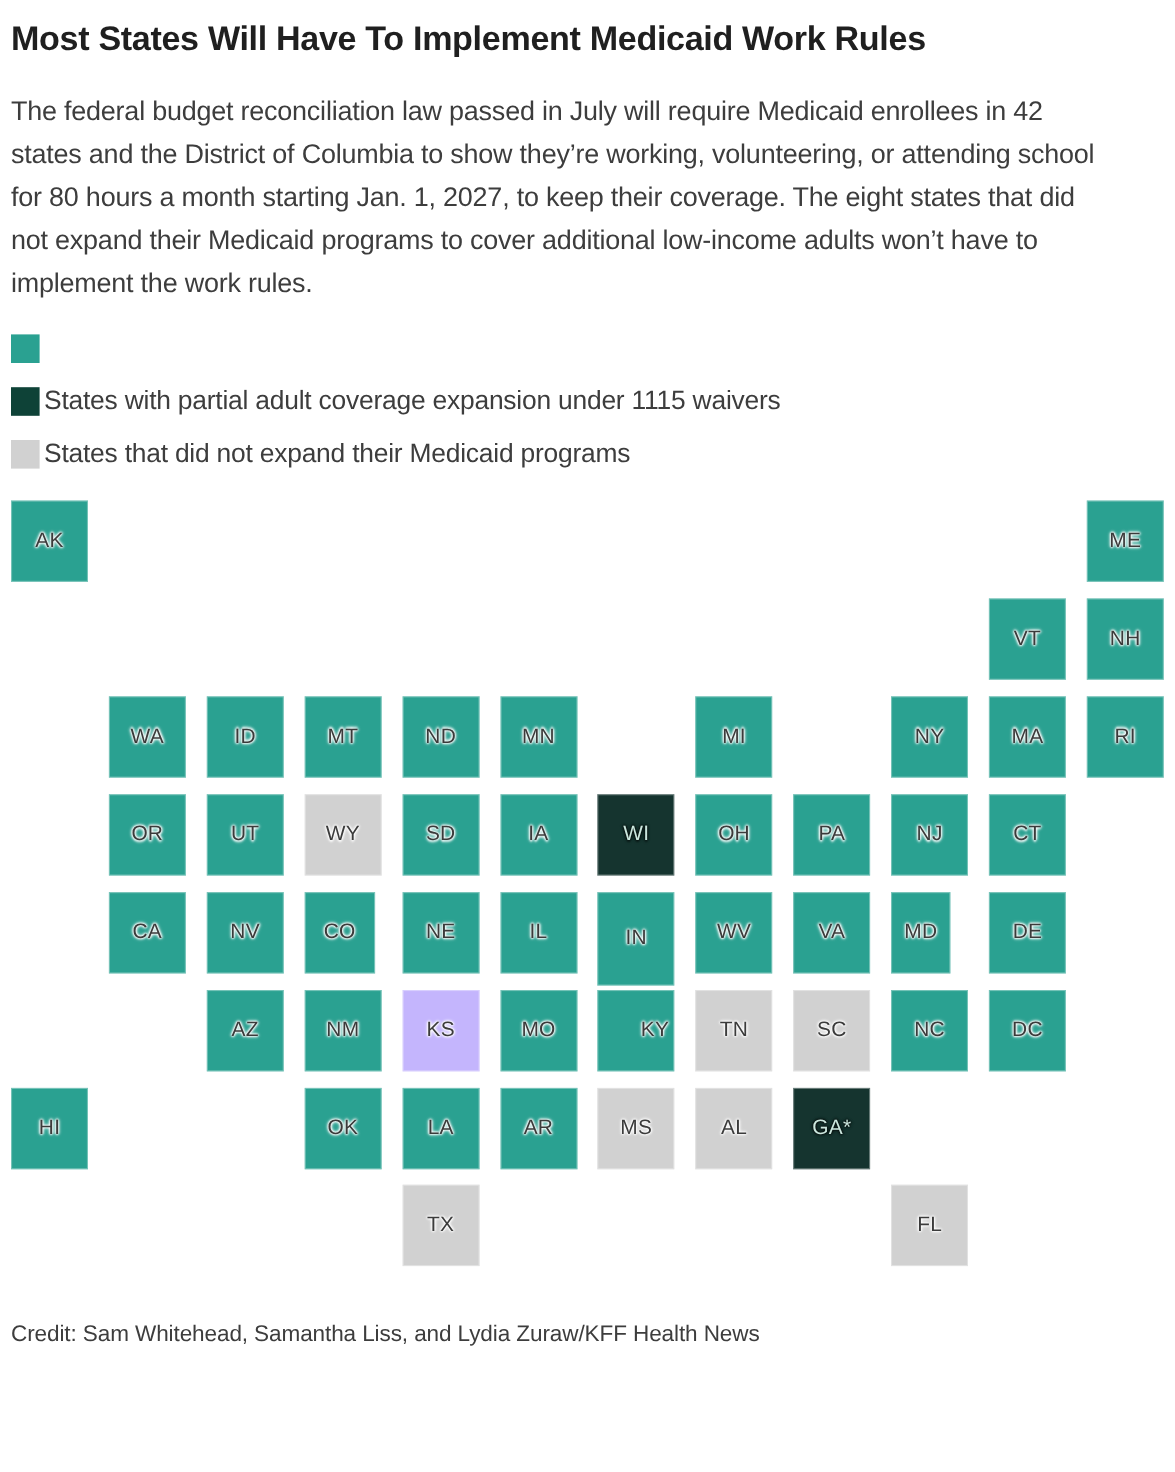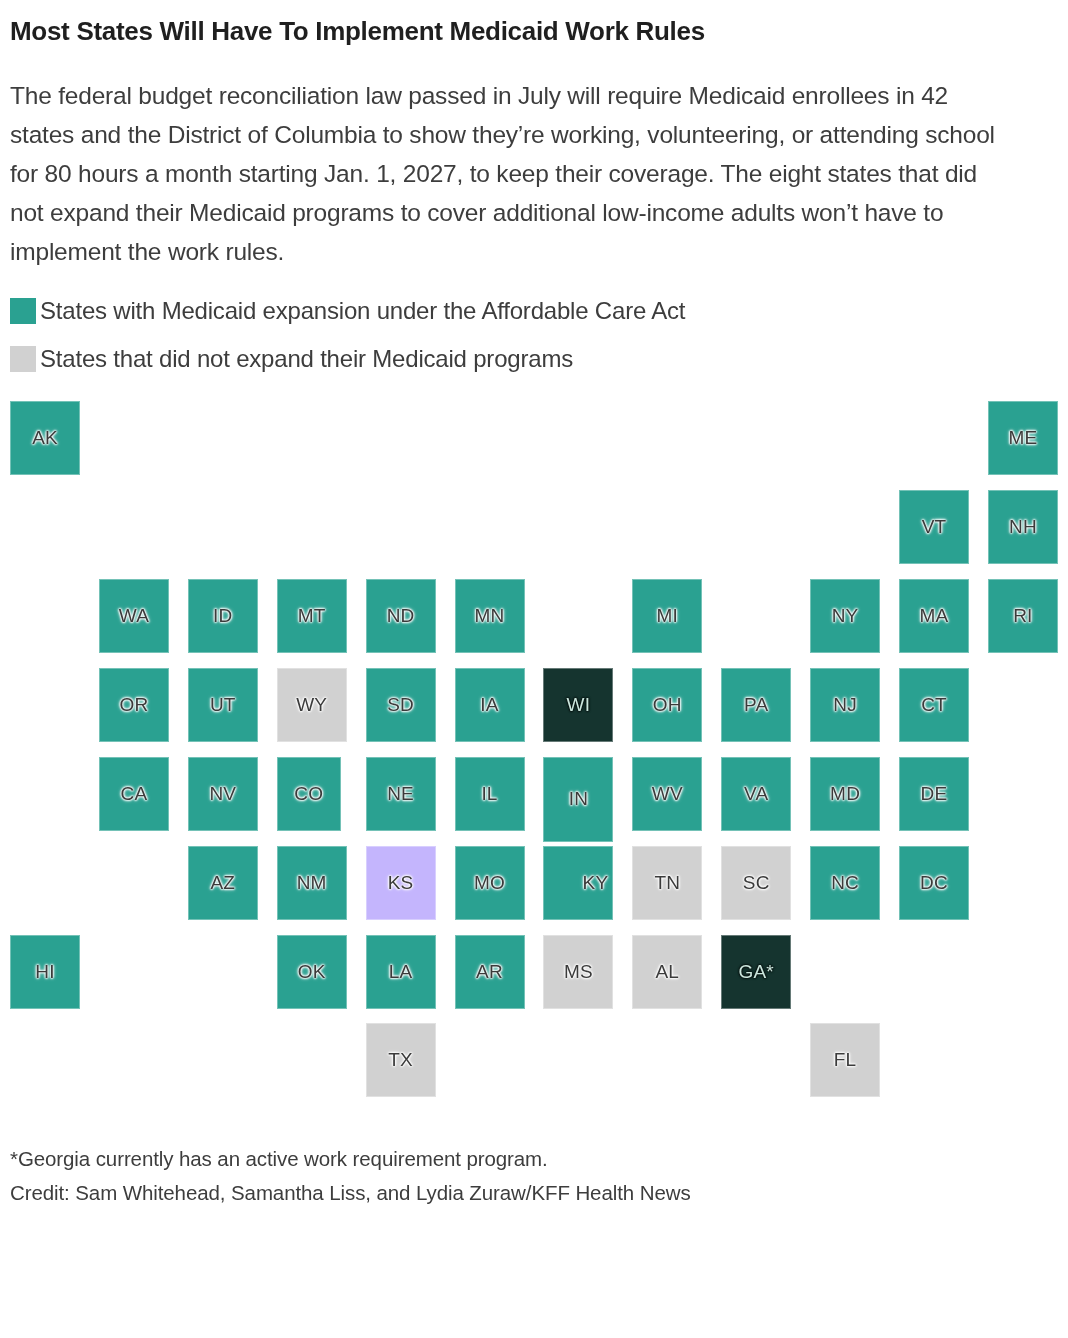--- a/index.html
+++ b/index.html
@@ -6,21 +6,21 @@
   html, body { margin: 0; padding: 0; background: #ffffff; }
   body {
     width: 1068px;
     font-family: "Liberation Sans", sans-serif;
     color: #3d3d3d;
   }
   .page { padding: 16px 10px 0 10px; width: 1068px; }
 
   .chart-title {
     margin: 0;
-    font-size: 26px;
+    font-size: 31px;
     line-height: 1.2;
     font-weight: bold;
     color: #1f1f1f;
     letter-spacing: -0.3px;
   }
 
   .chart-desc {
     margin: 29px 0 0 0;
     font-size: 24.5px;
     line-height: 39px;
@@ -97,21 +97,24 @@
 
 <div class="page">
 
   <h1 class="chart-title">Most States Will Have To Implement Medicaid Work Rules</h1>
 
   <p class="chart-desc">The federal budget reconciliation law passed in July will require Medicaid enrollees in 42 states and the District of Columbia to show they’re working, volunteering, or attending school for 80 hours a month starting Jan. 1, 2027, to keep their coverage. The eight states that did not expand their Medicaid programs to cover additional low-income adults won’t have to implement the work rules.</p>
 
   <div class="legend">
     <div class="legend-item">
       <span class="legend-swatch" style="background: rgb(42, 161, 145);"></span>
-      <span class="legend-label">States with Medicaid expansion under the Affordable Care Act</span>
+    </div>
+    <div class="legend-item">
+      <span class="legend-swatch" style="background: rgb(14, 66, 55);"></span>
+      <span class="legend-label">States with partial adult coverage expansion under 1115 waivers</span>
     </div>
     <div class="legend-item">
       <span class="legend-swatch" style="background: rgb(209, 209, 209);"></span>
       <span class="legend-label">States that did not expand their Medicaid programs</span>
     </div>
   </div>
 
   <div class="tile-map">
       <div class="tile expansion" style="left: 0px; top: 0px; width: 70px; height: 74px; background: rgb(42, 161, 145);">
         <span>AK</span>
@@ -199,21 +202,21 @@
       </div>
       <div class="tile expansion" style="left: 533.4px; top: 355.6px; width: 70px; height: 85px; background: rgb(42, 161, 145);">
         <span>IN</span>
       </div>
       <div class="tile expansion" style="left: 622.3px; top: 355.6px; width: 70px; height: 74px; background: rgb(42, 161, 145);">
         <span>WV</span>
       </div>
       <div class="tile expansion" style="left: 711.2px; top: 355.6px; width: 70px; height: 74px; background: rgb(42, 161, 145);">
         <span>VA</span>
       </div>
-      <div class="tile expansion" style="left: 800.1px; top: 355.6px; width: 70px; height: 74px; background: rgb(42, 161, 145);">
+      <div class="tile expansion" style="left: 800.1px; top: 355.6px; width: 54px; height: 74px; background: rgb(42, 161, 145);">
         <span>MD</span>
       </div>
       <div class="tile expansion" style="left: 889px; top: 355.6px; width: 70px; height: 74px; background: rgb(42, 161, 145);">
         <span>DE</span>
       </div>
       <div class="tile expansion" style="left: 177.8px; top: 444.5px; width: 70px; height: 74px; background: rgb(42, 161, 145);">
         <span>AZ</span>
       </div>
       <div class="tile expansion" style="left: 266.7px; top: 444.5px; width: 70px; height: 74px; background: rgb(42, 161, 145);">
         <span>NM</span>
@@ -262,17 +265,16 @@
       </div>
       <div class="tile none" style="left: 355.6px; top: 622.3px; width: 70px; height: 74px; background: rgb(209, 209, 209);">
         <span>TX</span>
       </div>
       <div class="tile none" style="left: 800.1px; top: 622.3px; width: 70px; height: 74px; background: rgb(209, 209, 209);">
         <span>FL</span>
       </div>
     </div>
 
   <div class="footnotes">
-    <div class="footnote-line">*Georgia currently has an active work requirement program.</div>
     <div class="footnote-line">Credit: Sam Whitehead, Samantha Liss, and Lydia Zuraw/KFF Health News</div>
   </div>
 
 </div>
 
 </body></html>

